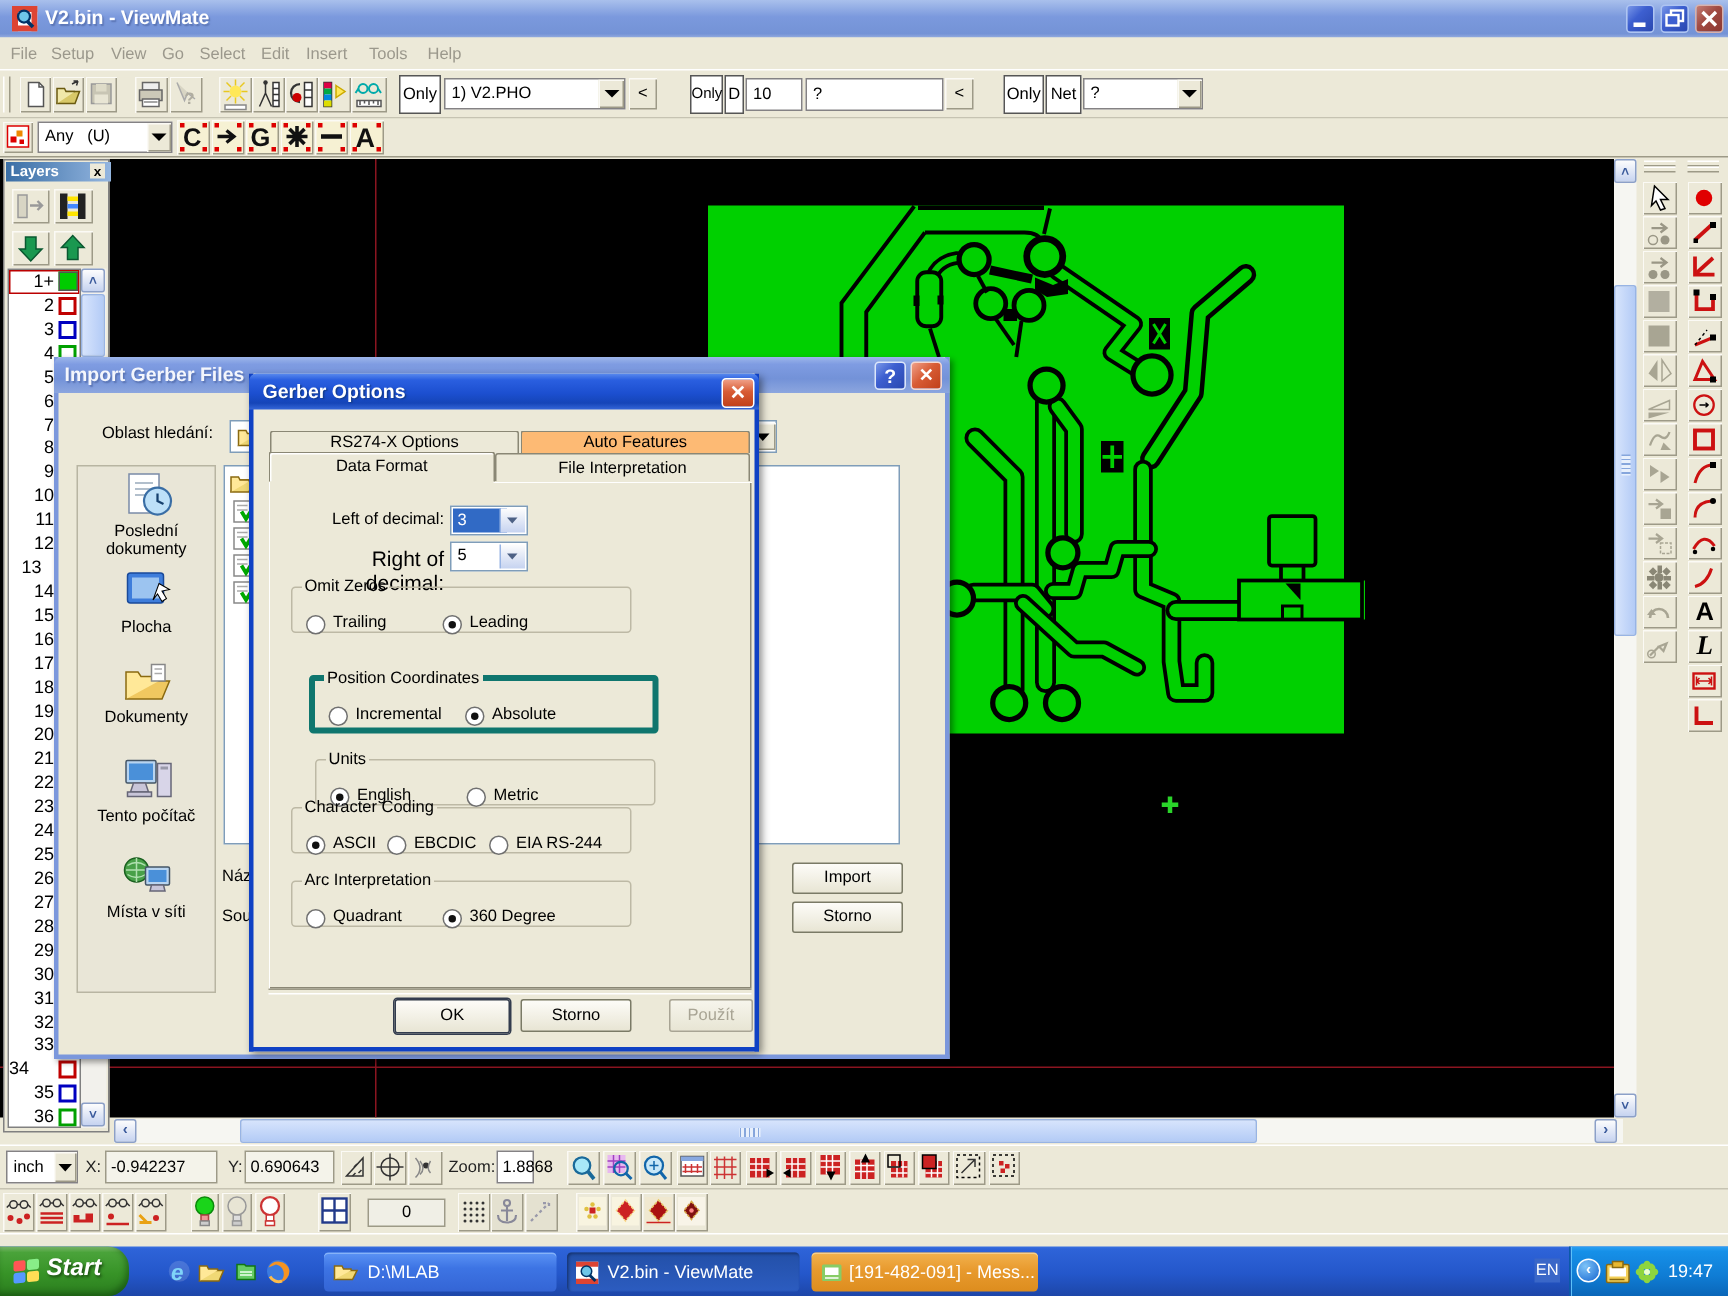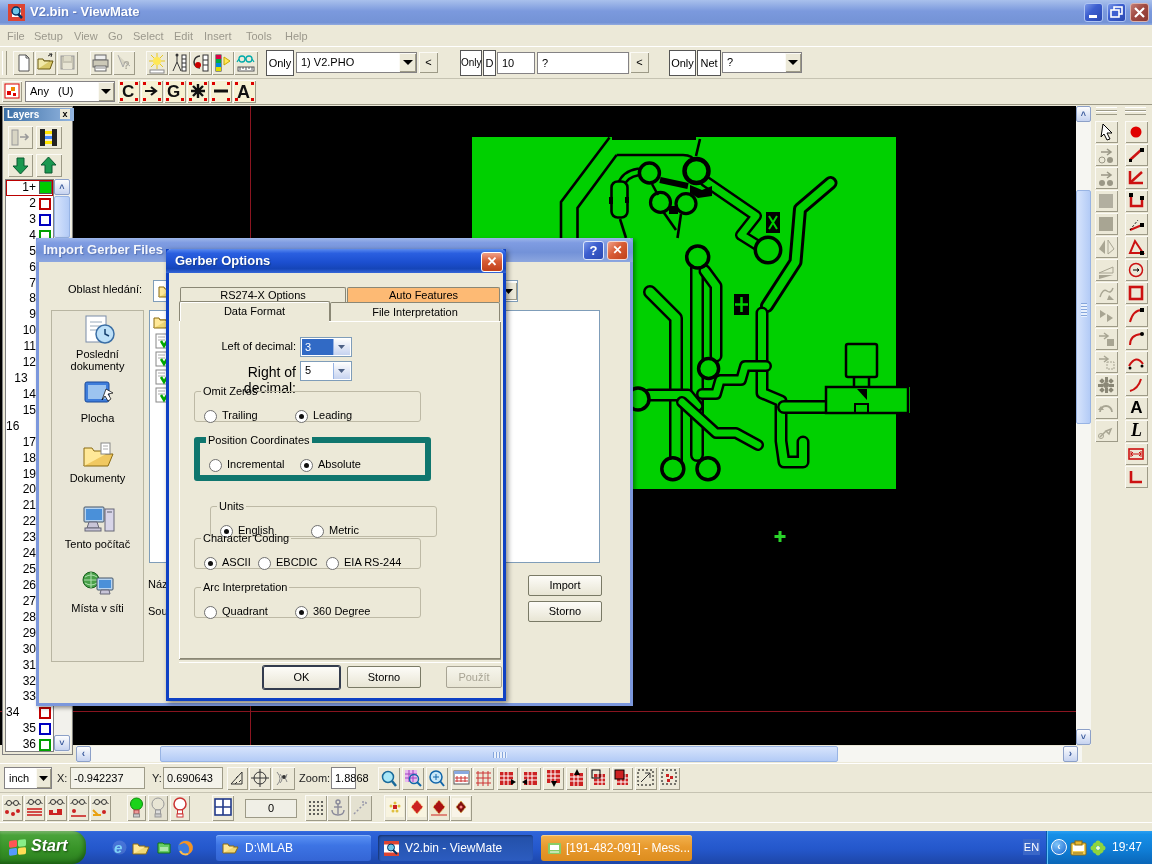--- a/index.html
+++ b/index.html
@@ -598,21 +598,21 @@
 <div style="position:absolute;left:0;top:160px;width:30px;text-align:right;font-size:12px;line-height:13px">11</div>
       <div style="position:absolute;left:33px;top:161px;width:12px;height:12px;border:2px solid #c00000;box-sizing:border-box"></div>
 <div style="position:absolute;left:0;top:176px;width:30px;text-align:right;font-size:12px;line-height:13px">12</div>
       <div style="position:absolute;left:33px;top:177px;width:12px;height:12px;border:2px solid #0000c0;box-sizing:border-box"></div>
 <div style="position:absolute;left:0;top:192px;width:30px;text-align:center;font-size:12px;line-height:13px">13</div>
       <div style="position:absolute;left:33px;top:193px;width:12px;height:12px;border:2px solid #00a000;box-sizing:border-box"></div>
 <div style="position:absolute;left:0;top:208px;width:30px;text-align:right;font-size:12px;line-height:13px">14</div>
       <div style="position:absolute;left:33px;top:209px;width:12px;height:12px;border:2px solid #c00000;box-sizing:border-box"></div>
 <div style="position:absolute;left:0;top:224px;width:30px;text-align:right;font-size:12px;line-height:13px">15</div>
       <div style="position:absolute;left:33px;top:225px;width:12px;height:12px;border:2px solid #0000c0;box-sizing:border-box"></div>
-<div style="position:absolute;left:0;top:240px;width:30px;font-size:12px;line-height:13px">16</div>
+<div style="position:absolute;left:0;top:240px;width:30px;text-align:right;font-size:12px;line-height:13px">16</div>
       <div style="position:absolute;left:33px;top:241px;width:12px;height:12px;border:2px solid #00a000;box-sizing:border-box"></div>
 <div style="position:absolute;left:0;top:256px;width:30px;text-align:right;font-size:12px;line-height:13px">17</div>
       <div style="position:absolute;left:33px;top:257px;width:12px;height:12px;border:2px solid #c00000;box-sizing:border-box"></div>
 <div style="position:absolute;left:0;top:272px;width:30px;text-align:right;font-size:12px;line-height:13px">18</div>
       <div style="position:absolute;left:33px;top:273px;width:12px;height:12px;border:2px solid #0000c0;box-sizing:border-box"></div>
 <div style="position:absolute;left:0;top:288px;width:30px;text-align:right;font-size:12px;line-height:13px">19</div>
       <div style="position:absolute;left:33px;top:289px;width:12px;height:12px;border:2px solid #00a000;box-sizing:border-box"></div>
 <div style="position:absolute;left:0;top:303px;width:30px;text-align:right;font-size:12px;line-height:13px">20</div>
       <div style="position:absolute;left:33px;top:304px;width:12px;height:12px;border:2px solid #c00000;box-sizing:border-box"></div>
 <div style="position:absolute;left:0;top:319px;width:30px;text-align:right;font-size:12px;line-height:13px">21</div>
@@ -797,21 +797,21 @@
 
 <fieldset style="position:absolute;left:25px;top:136px;width:225px;height:35px;border:1px solid #bdb9a5;border-radius:3px;margin:0;padding:0">
       <legend style="font-size:11px;margin-left:6px;padding:0 2px">Omit Zeros</legend>
 <span style="position:absolute;left:9px;top:13px;width:11px;height:11px;border:1px solid #707070;border-radius:50%;background:#fff"></span>
       <span style="position:absolute;left:27px;top:12px;font-size:11px">Trailing</span>
 <span style="position:absolute;left:100px;top:13px;width:11px;height:11px;border:1px solid #707070;border-radius:50%;background:#fff">
         <span style="position:absolute;left:3px;top:3px;width:5px;height:5px;border-radius:50%;background:#111"></span>
       </span>
       <span style="position:absolute;left:118px;top:12px;font-size:11px">Leading</span>
     </fieldset>
-<fieldset style="position:absolute;left:25px;top:185px;width:225px;height:35px;border:6px solid #0f766e;border-radius:3px;margin:0;padding:0">
+<fieldset style="position:absolute;left:25px;top:185px;width:225px;height:35px;border:4px solid #0f766e;border-radius:3px;margin:12px;padding:0">
       <legend style="font-size:11px;margin-left:6px;padding:0 2px">Position Coordinates</legend>
 <span style="position:absolute;left:9px;top:13px;width:11px;height:11px;border:1px solid #707070;border-radius:50%;background:#fff"></span>
       <span style="position:absolute;left:27px;top:12px;font-size:11px">Incremental</span>
 <span style="position:absolute;left:100px;top:13px;width:11px;height:11px;border:1px solid #707070;border-radius:50%;background:#fff">
         <span style="position:absolute;left:3px;top:3px;width:5px;height:5px;border-radius:50%;background:#111"></span>
       </span>
       <span style="position:absolute;left:118px;top:12px;font-size:11px">Absolute</span>
     </fieldset>
 <fieldset style="position:absolute;left:25px;top:235px;width:225px;height:35px;border:1px solid #bdb9a5;border-radius:3px;margin:16px;padding:0">
       <legend style="font-size:11px;margin-left:6px;padding:0 2px">Units</legend>

